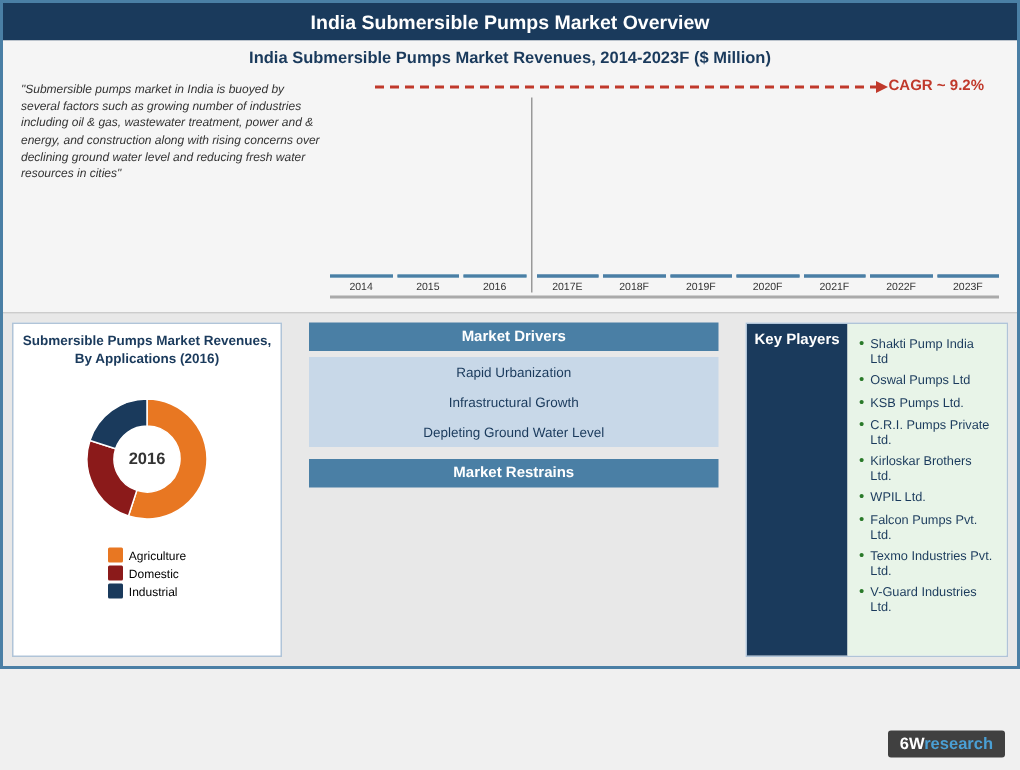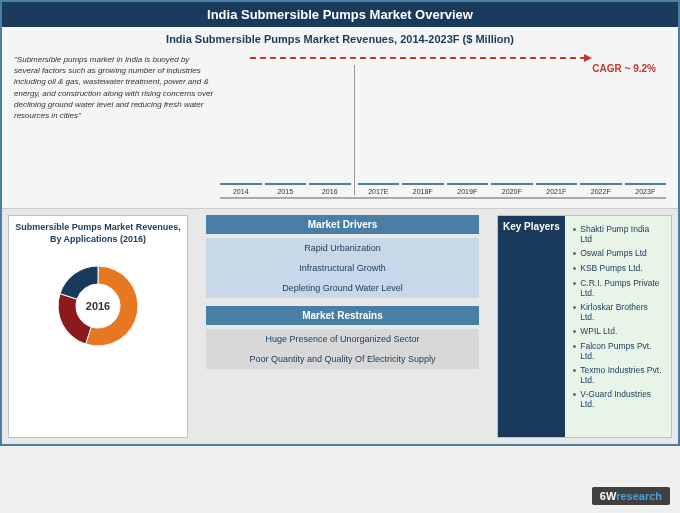--- a/index.html
+++ b/index.html
@@ -60,21 +60,21 @@
     .chart-right {
       flex: 1;
       display: flex;
       flex-direction: column;
       height: 100%;
       position: relative;
     }
 
     .cagr-label {
       position: absolute;
-      top: 14px;
+      top: 3px;
       right: 10px;
       font-size: 10px;
       color: #c0392b;
       font-weight: bold;
     }
 
     .cagr-arrow {
       position: absolute;
       top: 8px;
       right: 80px;
@@ -349,35 +349,45 @@
     <div class="pie-panel">
       <div class="pie-title">Submersible Pumps Market Revenues, By Applications (2016)</div>
       <div class="pie-container">
         <svg viewBox="0 0 110 110" id="pie-svg">
             <path d="M 55 15 A 40 40 0 1 1 42.63932022500209 93.04226065180615 L 48.20162612375115 75.92324335849338 A 22 22 0 1 0 55 33 Z" fill="#e87722" stroke="white" stroke-width="1"></path>
             <path d="M 42.63932022500209 93.04226065180615 A 40 40 0 0 1 16.95773934819386 42.639320225002095 L 34.07675664150662 48.20162612375115 A 22 22 0 0 0 48.20162612375115 75.92324335849338 Z" fill="#8b1a1a" stroke="white" stroke-width="1"></path>
             <path d="M 16.95773934819386 42.639320225002095 A 40 40 0 0 1 54.99999999999999 15 L 54.99999999999999 33 A 22 22 0 0 0 34.07675664150662 48.20162612375115 Z" fill="#1a3a5c" stroke="white" stroke-width="1"></path>
           </svg>
         <div class="pie-year">2016</div>
       </div>
+      <div class="legend" id="pie-legend">
+          <div class="legend-item">
+            <div class="legend-dot" style="background: rgb(232, 119, 34);"></div>
+            <span>Agriculture</span>
+          </div>
+          <div class="legend-item">
+            <div class="legend-dot" style="background: rgb(139, 26, 26);"></div>
+            <span>Domestic</span>
+          </div>
+          <div class="legend-item">
+            <div class="legend-dot" style="background: rgb(26, 58, 92);"></div>
+            <span>Industrial</span>
+          </div>
+        </div>
     </div>
 
     <div class="drivers-panel">
       <div class="panel-section-title">Market Drivers</div>
       <div id="drivers-list">
           <div class="driver-item">Rapid Urbanization</div>
           <div class="driver-item">Infrastructural Growth</div>
           <div class="driver-item">Depleting Ground Water Level</div>
         </div>
 
       <div class="panel-section-title" style="margin-top:4px;">Market Restrains</div>
-      <div id="restrains-list">
-          <div class="restraint-item">Huge Presence of Unorganized Sector</div>
-          <div class="restraint-item">Poor Quantity and Quality Of Electricity Supply</div>
-        </div>
     </div>
 
     <div class="players-panel">
       <div class="players-title">Key Players</div>
       <ul class="players-list" id="players-list">
           <li>Shakti Pump India Ltd</li>
           <li>Oswal Pumps Ltd</li>
           <li>KSB Pumps Ltd.</li>
           <li>C.R.I. Pumps Private Ltd.</li>
           <li>Kirloskar Brothers Ltd.</li>

